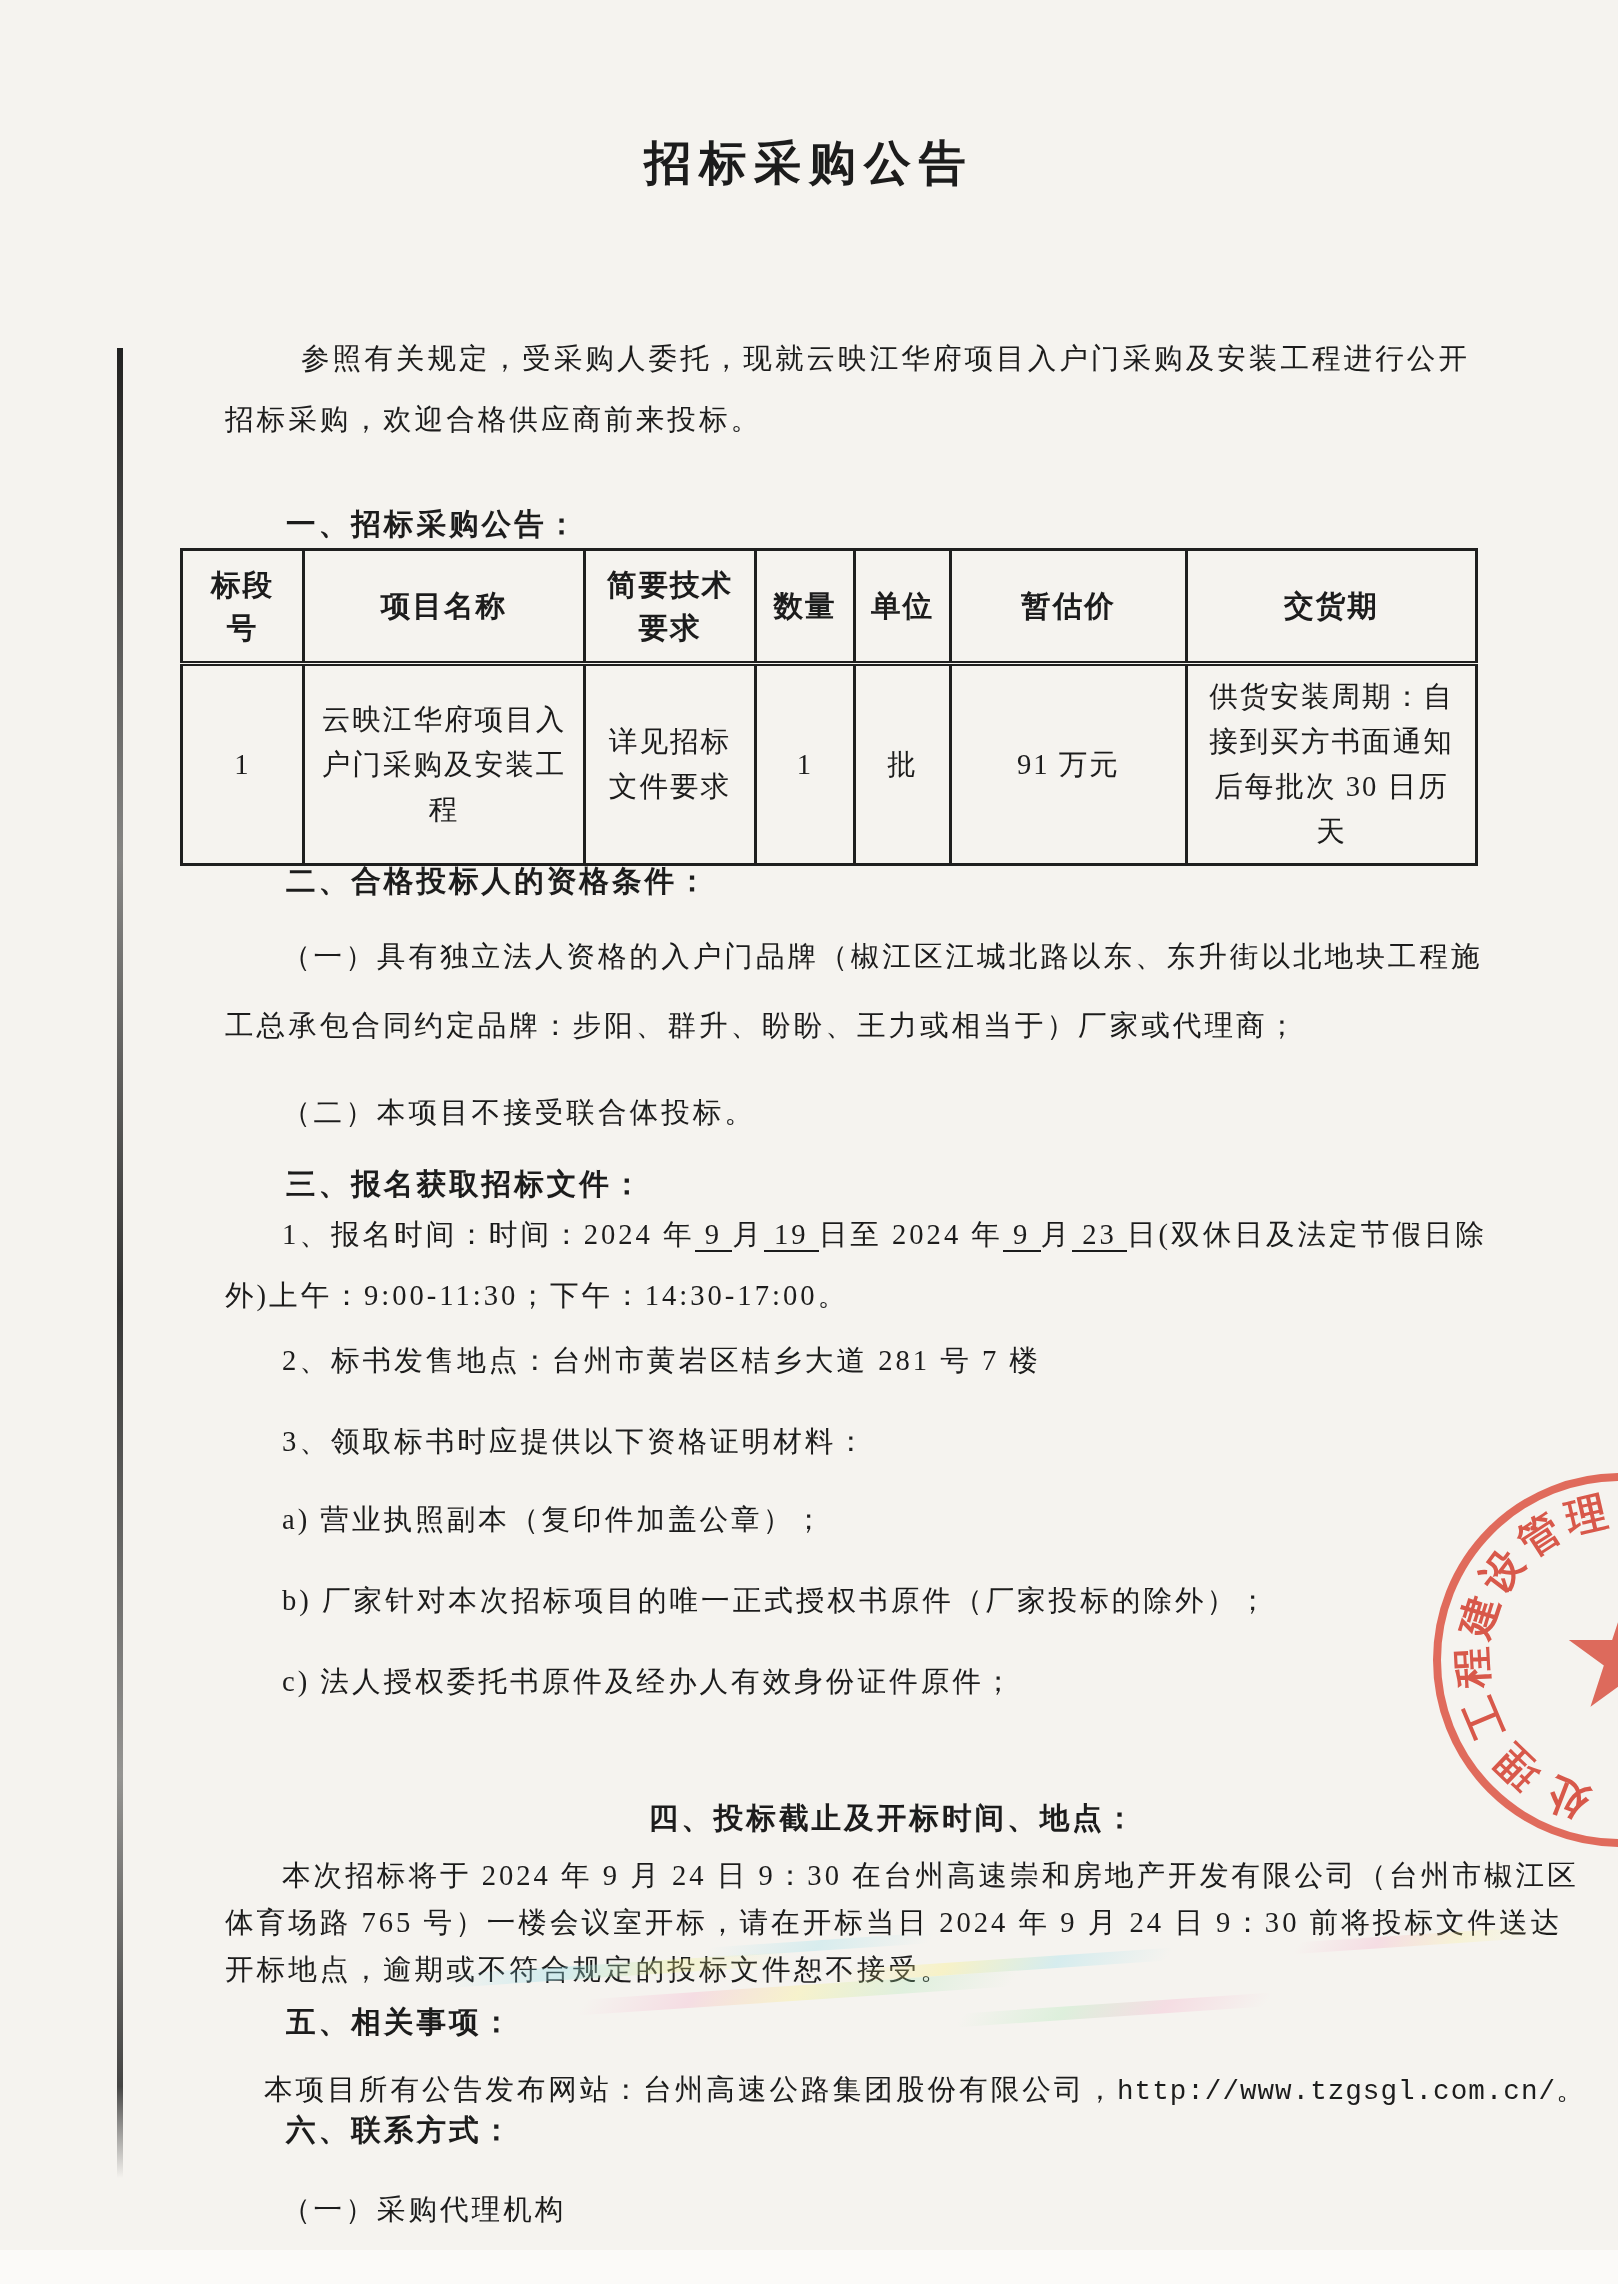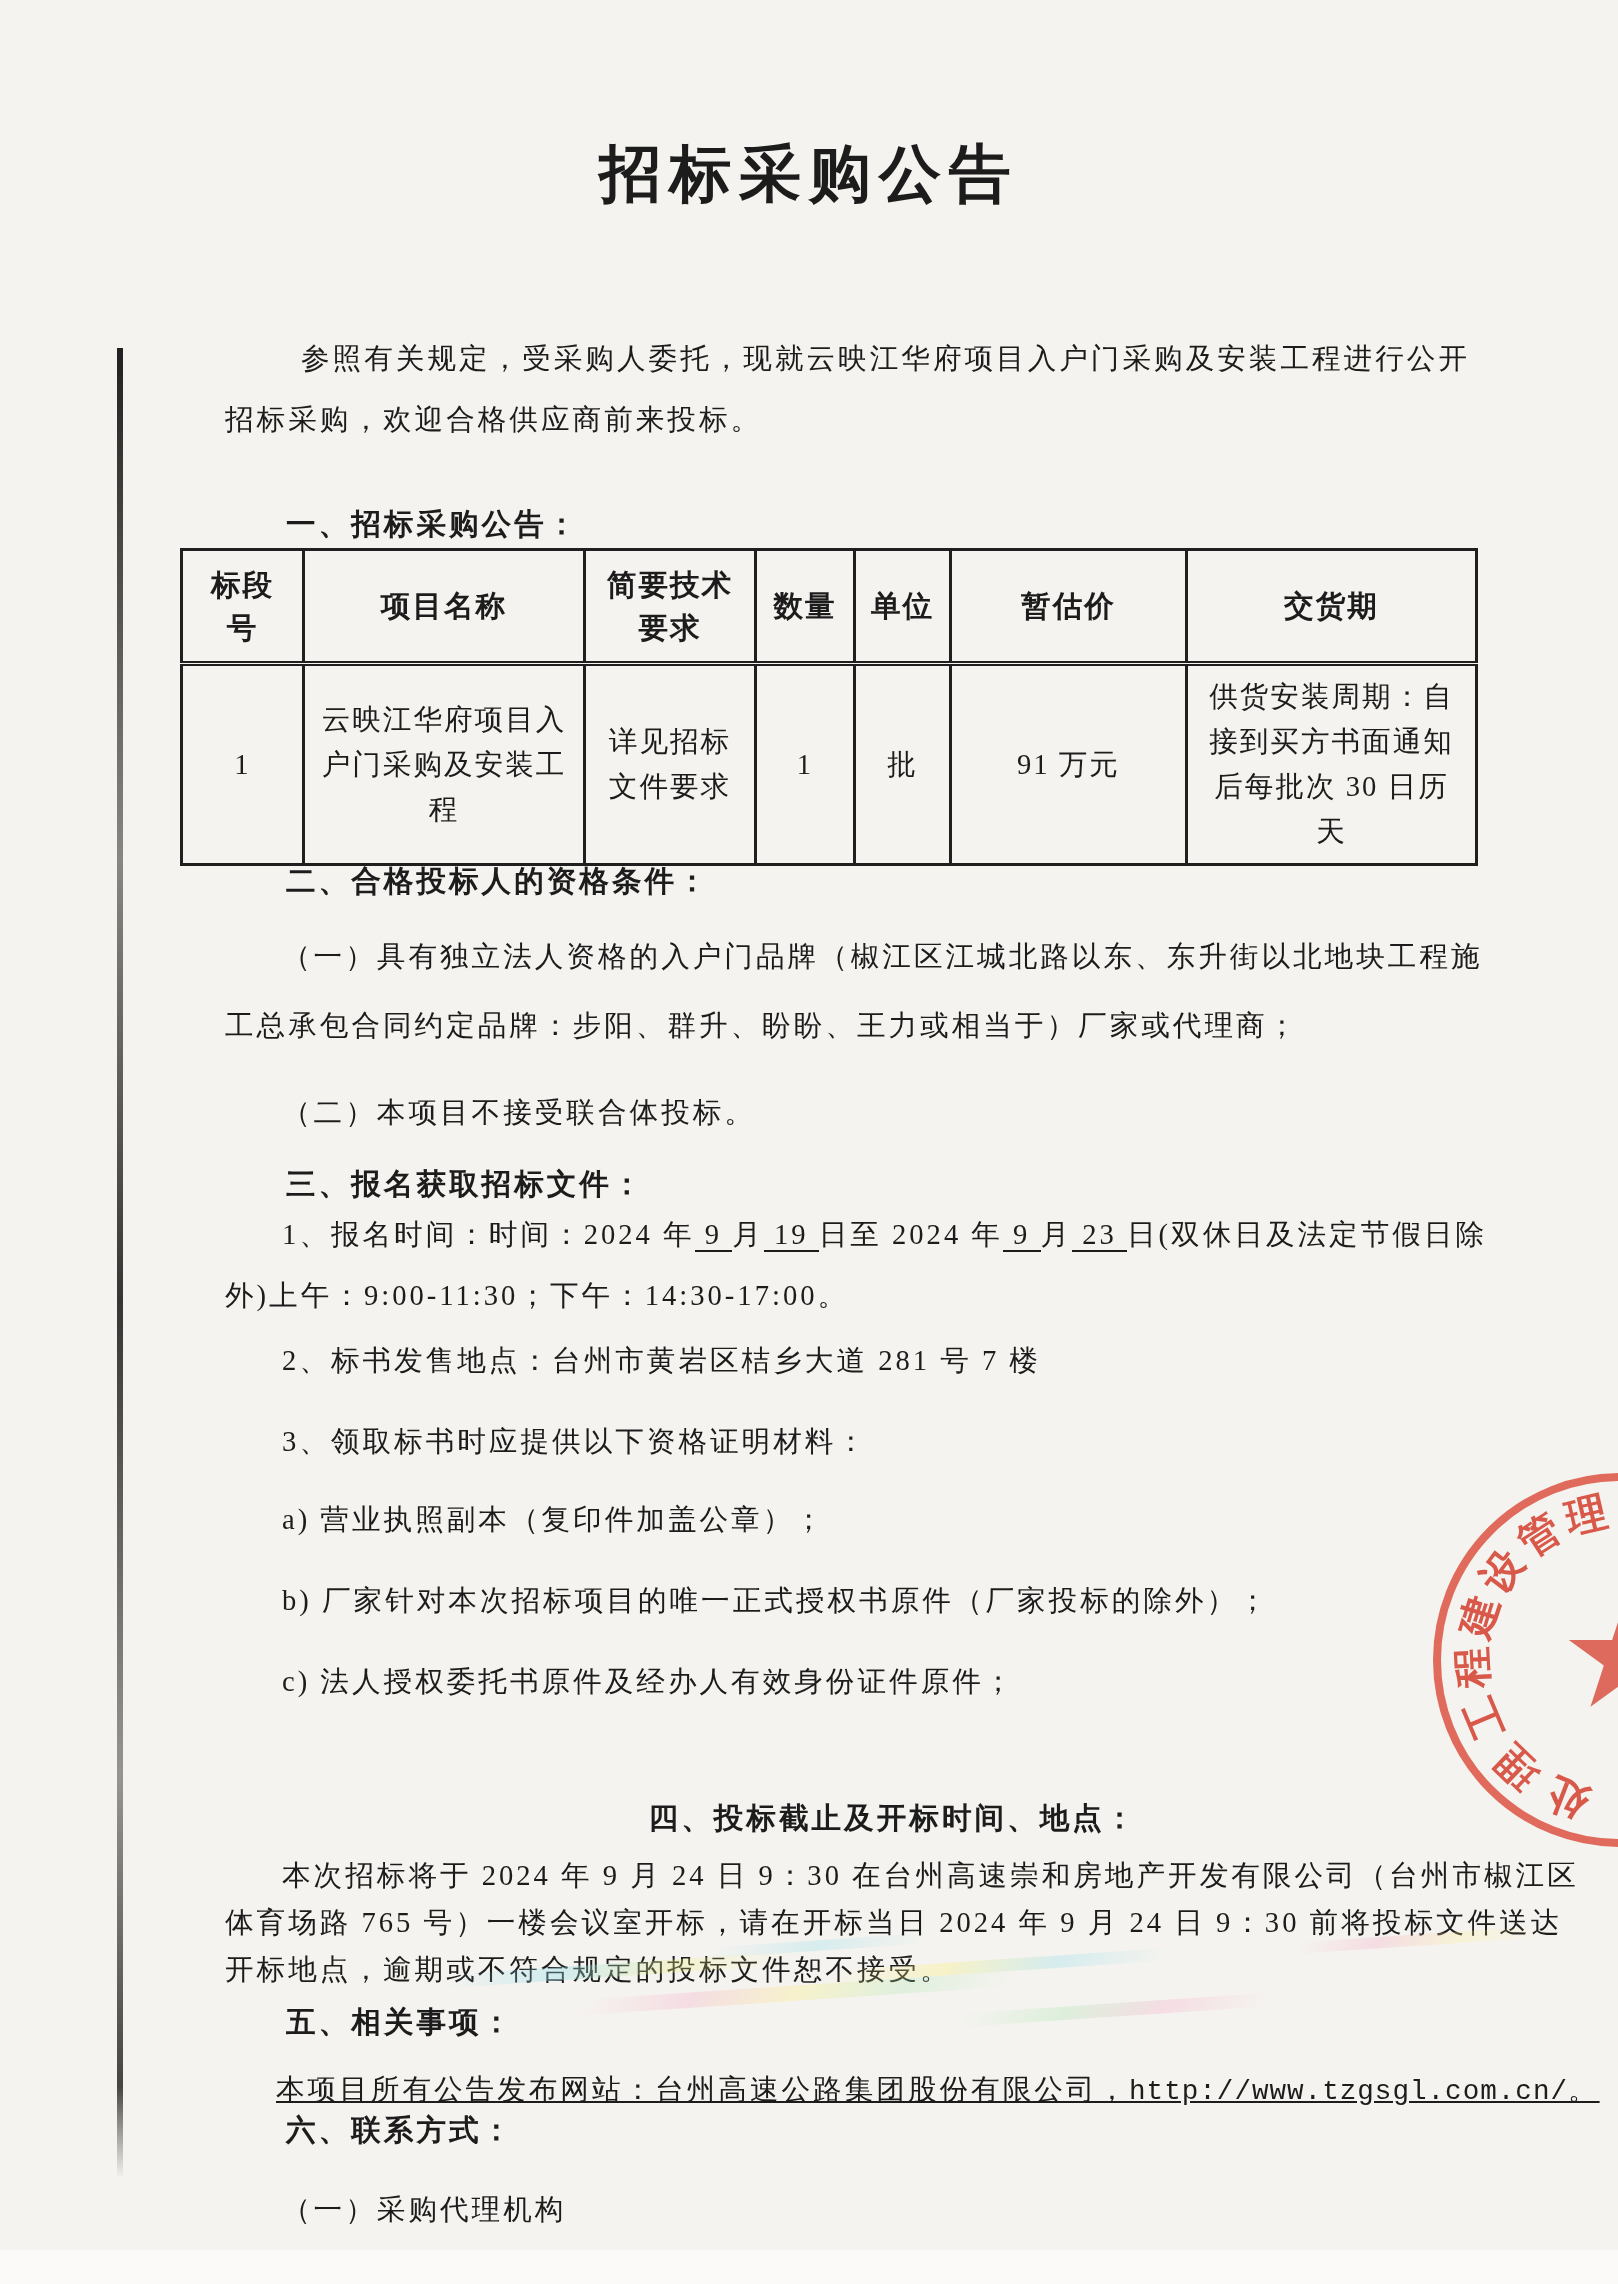--- a/index.html
+++ b/index.html
@@ -9,21 +9,21 @@
     margin:0 auto;
     background:#f5f3ef;
     font-family:"Liberation Serif","DejaVu Serif",serif;
     color:#1c1c1c;
     overflow:hidden;
   }
   .abs{position:absolute;}
   .doc-title{
     top:132px;left:0;width:100%;
     text-align:center;
-    font-size:62px;font-weight:700;letter-spacing:7.9px;
+    font-size:47px;font-weight:700;letter-spacing:7.9px;
     font-family:"Liberation Serif","DejaVu Serif",serif;
   }
   .para{
     font-size:28.6px;letter-spacing:3px;line-height:61px;
     white-space:pre-line;
   }
   .ind{text-indent:57px;}
   .ind-big{text-indent:76px;}
   .heading{
     font-size:29.6px;font-weight:700;letter-spacing:3px;
@@ -167,21 +167,21 @@
   <div class="abs" style="left:414px;top:1916px;width:1143px;height:128px;">
     <div class="streak" style="left:39px;top:47px;width:325px;height:13.8px;background:linear-gradient(90deg,rgba(140,220,235,0),rgba(140,220,235,.35),rgba(240,240,130,.3),rgba(140,220,235,0));"></div>
     <div class="streak" style="left:177px;top:69px;width:414px;height:15.8px;background:linear-gradient(90deg,rgba(245,170,200,0),rgba(245,170,200,.3),rgba(250,240,140,.35),rgba(160,230,170,.25),rgba(245,170,200,0));"></div>
     <div class="streak" style="left:424px;top:43px;width:325px;height:12.8px;background:linear-gradient(90deg,rgba(250,240,140,0),rgba(250,240,140,.4),rgba(140,220,235,.3),rgba(250,240,140,0));"></div>
     <div class="streak" style="left:552px;top:87px;width:296px;height:13.8px;background:linear-gradient(90deg,rgba(160,230,170,0),rgba(160,230,170,.28),rgba(245,170,200,.3),rgba(160,230,170,0));"></div>
     <div class="streak" style="left:887px;top:17.7px;width:236px;height:11.8px;background:linear-gradient(90deg,rgba(245,170,200,0),rgba(245,170,200,.3),rgba(250,240,140,.25),rgba(245,170,200,0));"></div>
     <div class="streak" style="left:296px;top:23.6px;width:217px;height:10.8px;background:linear-gradient(90deg,rgba(140,220,235,0),rgba(140,220,235,.28),rgba(140,220,235,0));"></div>
   </div>
 
   <div class="abs heading" style="left:225px;top:2002px;width:1281px;">五、相关事项：</div>
-  <div class="abs para" style="left:225px;top:2059px;width:1379px;text-indent:51px;white-space:normal;text-decoration:underline;"><span>本项目所有公告发布网站：台州高速公路集团股份有限公司，</span><span class="mono">http://www.tzgsgl.com.cn/</span><span>。</span></div>
+  <div class="abs para" style="left:213px;top:2059px;width:1379px;text-indent:51px;white-space:normal;"><span>本项目所有公告发布网站：台州高速公路集团股份有限公司，</span><span class="mono">http://www.tzgsgl.com.cn/</span><span>。</span></div>
 
   <div class="abs heading" style="left:225px;top:2110px;width:1281px;">六、联系方式：</div>
   <div class="abs para ind" style="left:225px;top:2179px;width:1281px;">（一）采购代理机构</div>
 
   <div class="abs stamp-ring"></div>
   <div class="abs stamp-star">★</div>
   <span class="stamp-char" style="left:1545px;top:1775px;transform:rotate(-159deg);">处</span>
   <span class="stamp-char" style="left:1495px;top:1744px;transform:rotate(-136deg);">理</span>
   <span class="stamp-char" style="left:1462px;top:1695px;transform:rotate(-113deg);">工</span>
   <span class="stamp-char" style="left:1450px;top:1645px;transform:rotate(-93deg);">程</span>

